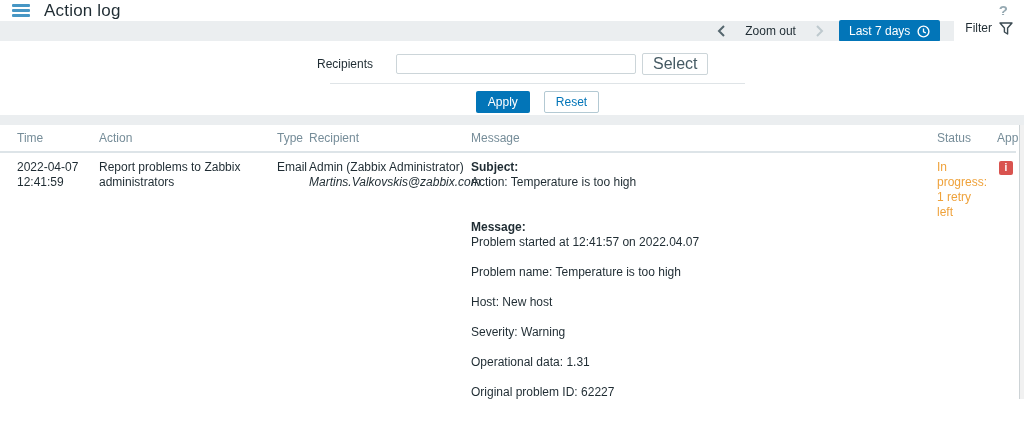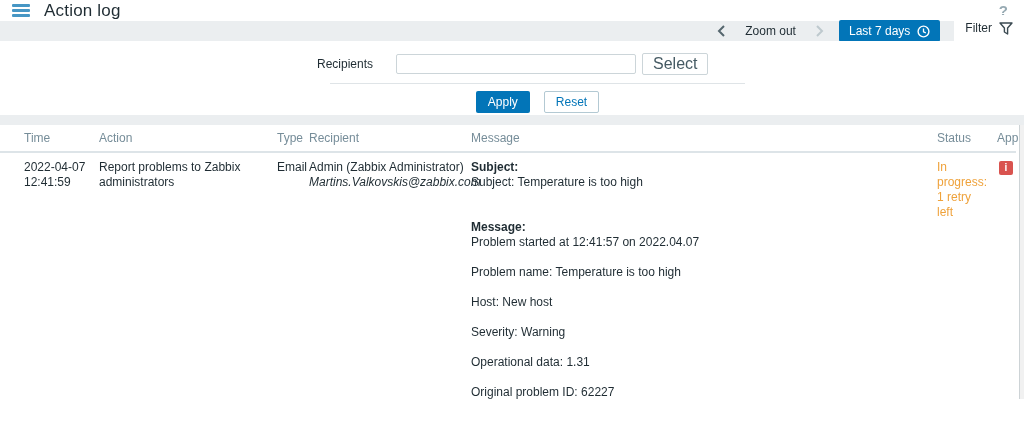--- a/index.html
+++ b/index.html
@@ -34,21 +34,21 @@
   .f-buttons { position:absolute; left:330px; top:50px; width:415px; display:flex; justify-content:center; gap:14px; }
   .btn-apply { height:22px; padding:0 12px; background:#0275b8; color:#fff; border:none; border-radius:2px; font-family:inherit; font-size:12px; cursor:pointer; }
   .btn-reset { height:22px; padding:0 11px; background:#fff; color:#0275b8; border:1px solid #b3c9d3; border-radius:2px; font-family:inherit; font-size:12px; cursor:pointer; }
 
   .gapband { height:10px; background:#ebeef0; }
 
   
   .tablewrap { position:relative; height:274px; background:#fff; }
   table { border-collapse:collapse; table-layout:fixed; width:1016px; }
   th { color:#768d99; font-weight:400; text-align:left; padding:6px 5px; border-bottom:2px solid #dde4e8; font-size:12px; }
-  th:first-child, td:first-child { padding-left:24px; }
+  th:first-child, td:first-child { padding-left:17px; }
   th.col-info, td.cell-info { text-align:right; padding-right:3px; }
   td { vertical-align:top; padding:7px 5px 0 5px; line-height:15px; color:#1f2c33; }
   .email { font-style:italic; }
   .msg-label { font-weight:bold; }
   .msg-label.second { margin-top:30px; }
   .msg-body { white-space:pre-line; }
   .status-cell { color:#efa23b; }
   .info-badge { display:inline-block; width:14px; height:14px; background:#d9534f; border-radius:2px; color:#fff; font-size:10px; font-weight:bold; line-height:14px; text-align:center; cursor:pointer; }
   .scrollstrip { position:absolute; top:0; right:0; width:5px; height:100%; background:#f1f1f1; border-left:1px solid #cdd3d6; }
 </style>
@@ -143,21 +143,21 @@
         <tr>
           <td>2022-04-07 12:41:59</td>
           <td>Report problems to Zabbix administrators</td>
           <td>Email</td>
           <td>
             <div style="white-space:nowrap">Admin (Zabbix Administrator)</div>
             <div class="email" style="white-space:nowrap">Martins.Valkovskis@zabbix.com</div>
           </td>
           <td>
             <div class="msg-label">Subject:</div>
-            <div>Subject: Temperature is too high</div>
+            <div>Action: Temperature is too high</div>
             <div class="msg-label second">Message:</div>
             <div class="msg-body">Problem started at 12:41:57 on 2022.04.07
 
 Problem name: Temperature is too high
 
 Host: New host
 
 Severity: Warning
 
 Operational data: 1.31

